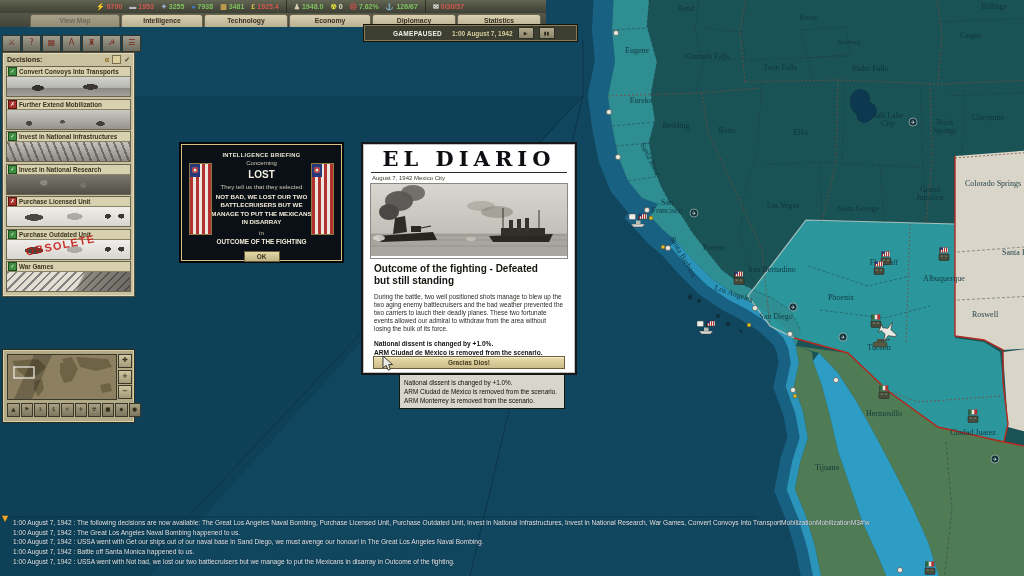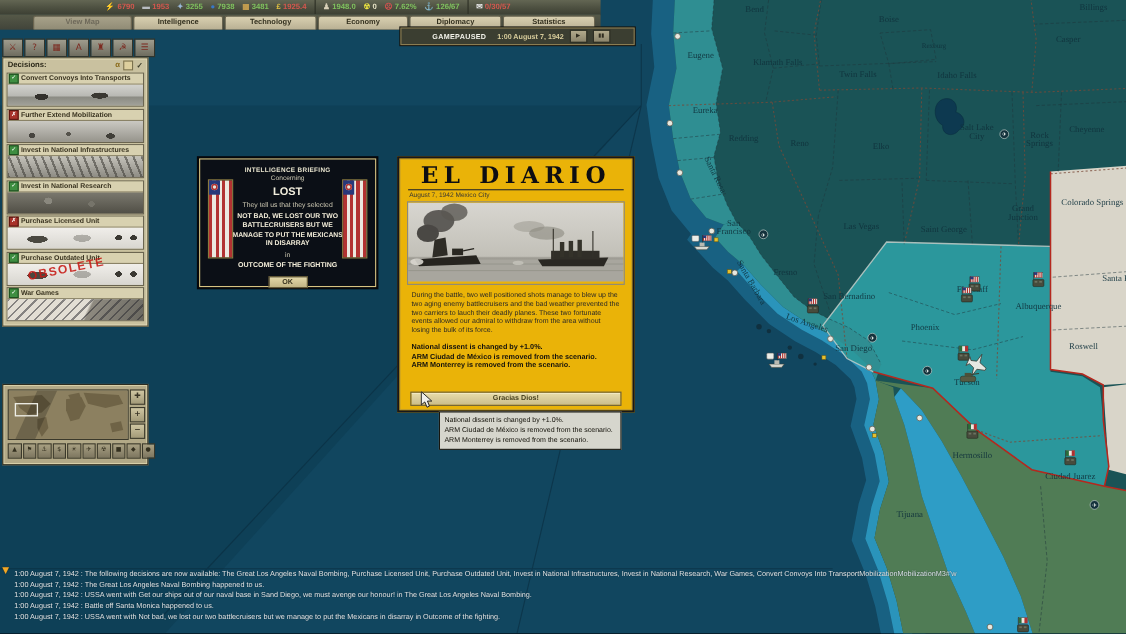--- a/index.html
+++ b/index.html
@@ -97,21 +97,21 @@
   #briefing .bt2{margin-top:2px;font:6px "Liberation Sans",sans-serif;color:#cfcab4;}
   #briefing .bt3{margin-top:3px;font:bold 10px "Liberation Sans",sans-serif;color:#f2eedd;}
   #briefing .bt4{margin-top:3px;font:6.2px "Liberation Sans",sans-serif;color:#cfcab4;}
   #briefing .bt5{margin:3px 26px 0 26px;font:bold 6.2px "Liberation Sans",sans-serif;line-height:8.4px;color:#f2ecd8;}
   #briefing .bt6{margin-top:2px;font:6.2px "Liberation Sans",sans-serif;color:#cfcab4;}
   #briefing .bt7{margin-top:2px;font:bold 6.4px "Liberation Sans",sans-serif;color:#f2ecd8;}
   #okbtn{display:inline-block;margin-top:3px;width:34px;height:9px;
     background:linear-gradient(180deg,#e4d8a8,#c2b586);border:1px solid #6a5f3a;
     font:bold 6.5px "Liberation Sans",sans-serif;color:#3a3420;line-height:9px;}
   
-  #newspaper{left:361px;top:142px;width:212px;height:229px;z-index:21;background:#eab308;
+  #newspaper{left:361px;top:142px;width:212px;height:229px;z-index:21;background:#ffffff;
     border:2px solid #17171b;box-shadow:inset 0 0 0 1px rgba(120,120,110,.45);}
   .masthead{margin-top:2px;text-align:center;font-family:"DejaVu Serif",serif;font-weight:bold;
     font-size:21px;letter-spacing:5px;color:#0e0e12;white-space:nowrap;}
   .rule{border-top:1px solid #2a2a2a;margin:1px 8px 0 8px;}
   .dateline{margin:2px 0 2px 9px;font:6px "Liberation Sans",sans-serif;color:#3a3832;}
   .photo{margin:0 7px;height:74px;border:1px solid #8a8880;position:relative;overflow:hidden;}
   .headline{margin:4px 11px 0 11px;font:bold 10px "Liberation Sans",sans-serif;line-height:12px;color:#17150f;width:168px;}
   .nbody{margin:6px 11px 0 11px;font:6.4px "Liberation Sans",sans-serif;line-height:8px;color:#2c2a25;}
   .neffects{margin:7px 11px 0 11px;font:bold 6.6px "Liberation Sans",sans-serif;line-height:8.6px;color:#14120d;}
   #gracias{position:absolute;left:10px;right:10px;bottom:4px;height:11px;
@@ -575,20 +575,21 @@
         <path d="M118,52 L182,50 178,58 122,58 Z" fill="#2a2823"></path>
         <rect x="130" y="44" width="44" height="8" fill="#302e28"></rect>
         <rect x="138" y="36" width="4" height="14" fill="#34322a"></rect>
         <rect x="146" y="35" width="4" height="15" fill="#34322a"></rect>
         <rect x="154" y="34" width="4" height="16" fill="#34322a"></rect>
         <line x1="132" y1="24" x2="132" y2="50" stroke="#34322a" stroke-width="1"></line>
         <line x1="168" y1="26" x2="168" y2="50" stroke="#34322a" stroke-width="1"></line>
         <ellipse cx="100" cy="55" rx="5" ry="2" fill="#c6c4bc" opacity=".8"></ellipse>
       </svg>
     </div>
+    <div class="headline">Outcome of the fighting - Defeated but still standing</div>
     <div class="nbody">During the battle, two well positioned shots manage to blew up the two aging enemy battlecruisers and the bad weather prevented the two carriers to lauch their deadly planes. These two fortunate events allowed our admiral to withdraw from the area without losing the bulk of its force.</div>
     <div class="neffects" id="neffects">
         <div>National dissent is changed by +1.0%.</div>
         <div>ARM Ciudad de México is removed from the scenario.</div>
         <div>ARM Monterrey is removed from the scenario.</div>
       </div>
     <div id="gracias">Gracias Dios!</div>
   </div>
 
   <div id="tooltip" class="abs">

